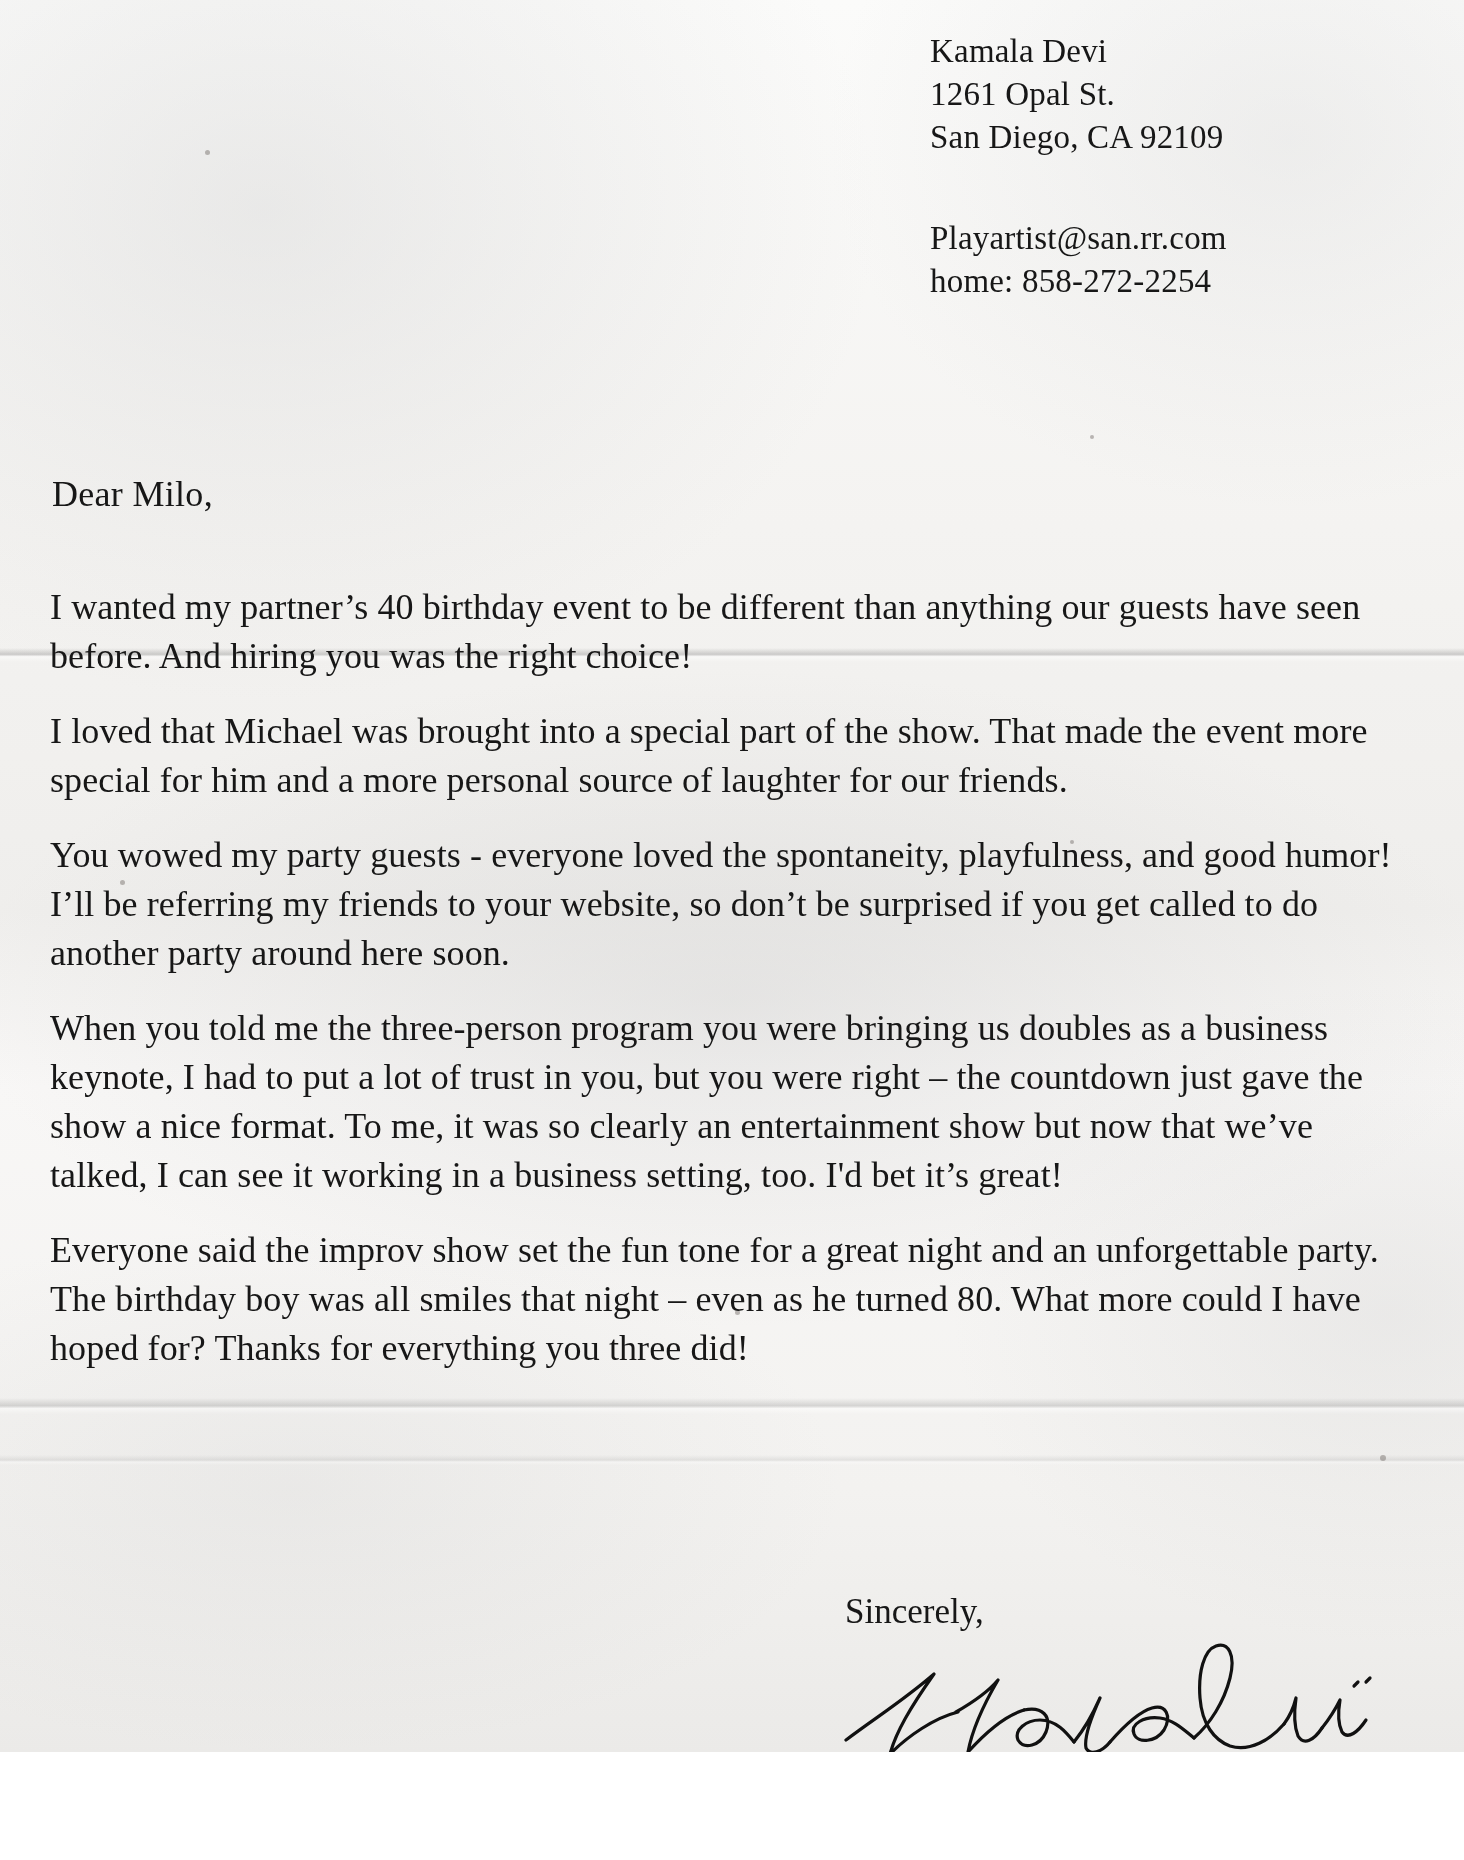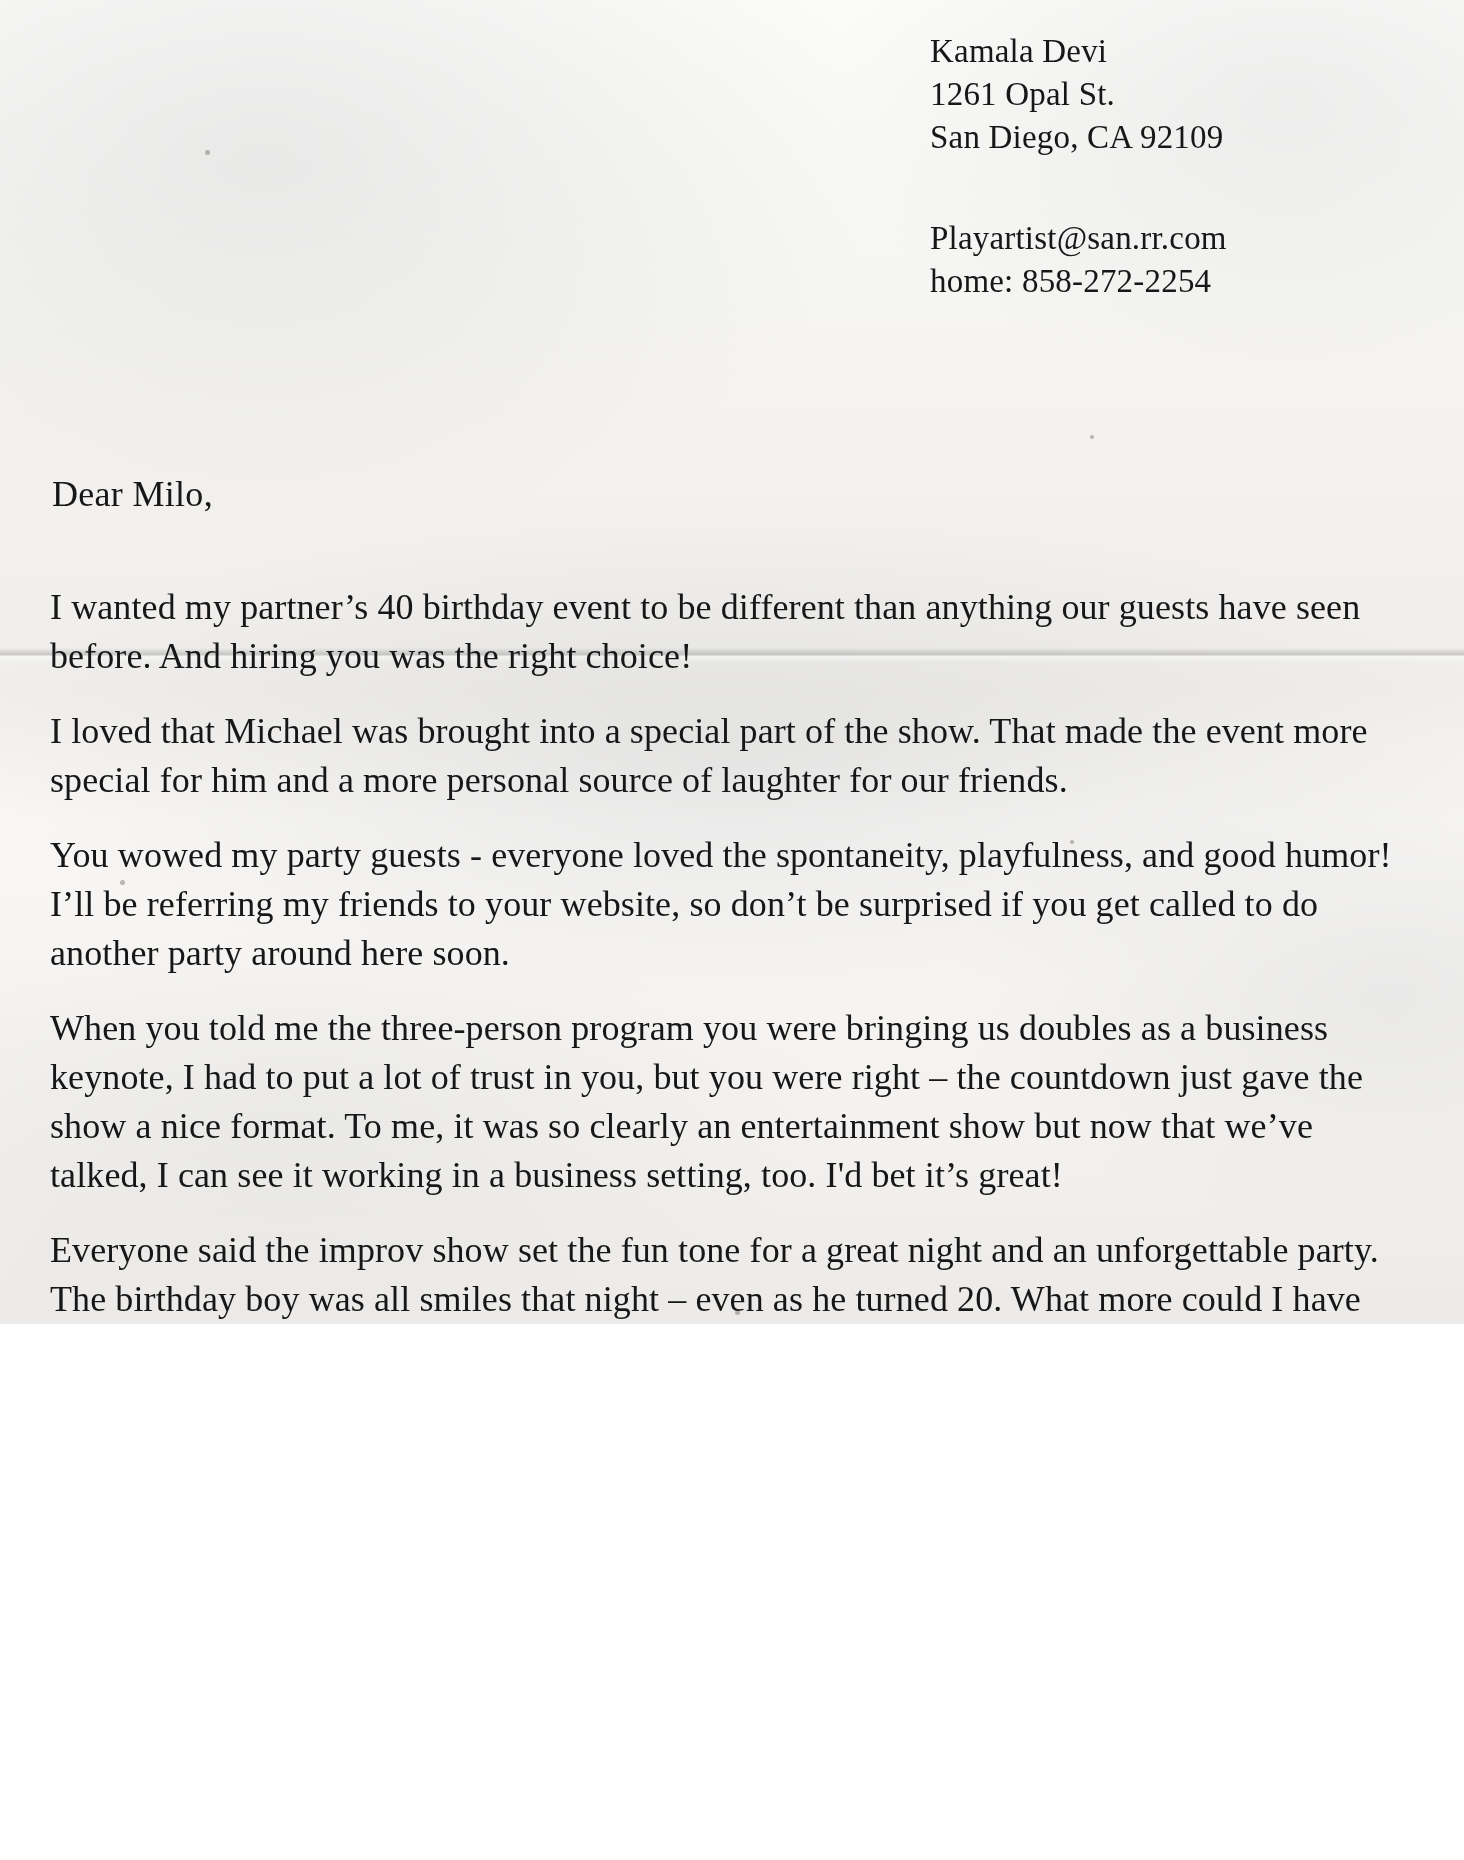--- a/index.html
+++ b/index.html
@@ -6,21 +6,21 @@
     margin: 0;
     padding: 0;
     background: #ffffff;
   }
   body {
     font-family: "Liberation Serif", serif;
   }
   .page {
     position: relative;
     width: 1464px;
-    height: 1324px;
+    height: 1752px;
     background: #f7f6f4;
     overflow: hidden;
   }
   
   .paper-texture {
     position: absolute;
     inset: 0;
     background:
       radial-gradient(ellipse 60% 40% at 18% 12%, rgba(205,205,205,0.35), rgba(255,255,255,0) 70%),
       radial-gradient(ellipse 45% 30% at 88% 8%, rgba(210,210,210,0.30), rgba(255,255,255,0) 70%),
@@ -161,21 +161,21 @@
       <div class="line">home:  858-272-2254</div>
     </div>
 
     <div class="salutation">Dear Milo,</div>
 
     <div class="body">
       <p class="para">I wanted my partner’s 40 birthday event to be different than anything our guests have seen before.  And hiring you was the right choice!</p>
       <p class="para">I loved that Michael was brought into a special part of the show.  That made the event more special for him and a more personal source of laughter for our friends.</p>
       <p class="para">You wowed my party guests - everyone loved the spontaneity, playfulness, and good humor!  I’ll be referring my friends to your website, so don’t be surprised if you get called to do another party around here soon.</p>
       <p class="para">When you told me the three-person program you were bringing us doubles as a business keynote, I had to put a lot of trust in you, but you were right – the countdown just gave the show a nice format.  To me, it was so clearly an entertainment show but now that we’ve talked, I can see it working in a business setting, too.  I'd bet it’s great!</p>
-      <p class="para">Everyone said the improv show set the fun tone for a great night and an unforgettable party. The birthday boy was all smiles that night – even as he turned 20.  What more could I have hoped for?  Thanks for everything you three did!</p>
+      <p class="para">Everyone said the improv show set the fun tone for a great night and an unforgettable party. The birthday boy was all smiles that night – even as he turned 80.  What more could I have hoped for?  Thanks for everything you three did!</p>
     </div>
 
     <div class="closing">Sincerely,</div>
 
     <div class="signature">
       <svg viewBox="0 0 540 165" xmlns="http://www.w3.org/2000/svg" aria-hidden="true">
         <g fill="none" stroke="#111111" stroke-width="3.2" stroke-linecap="round" stroke-linejoin="round">
           <path d="M8 120 C 40 96, 66 80, 96 54 C 72 88, 58 112, 52 134 C 70 116, 96 98, 120 92"></path>
           <path d="M118 92 C 132 84, 150 72, 160 60 C 146 84, 134 110, 130 132 C 148 112, 166 96, 186 90"></path>
           <path d="M186 90 C 204 86, 214 96, 208 112 C 202 126, 186 130, 180 120 C 176 110, 188 100, 202 100 C 218 100, 228 112, 236 122"></path>

